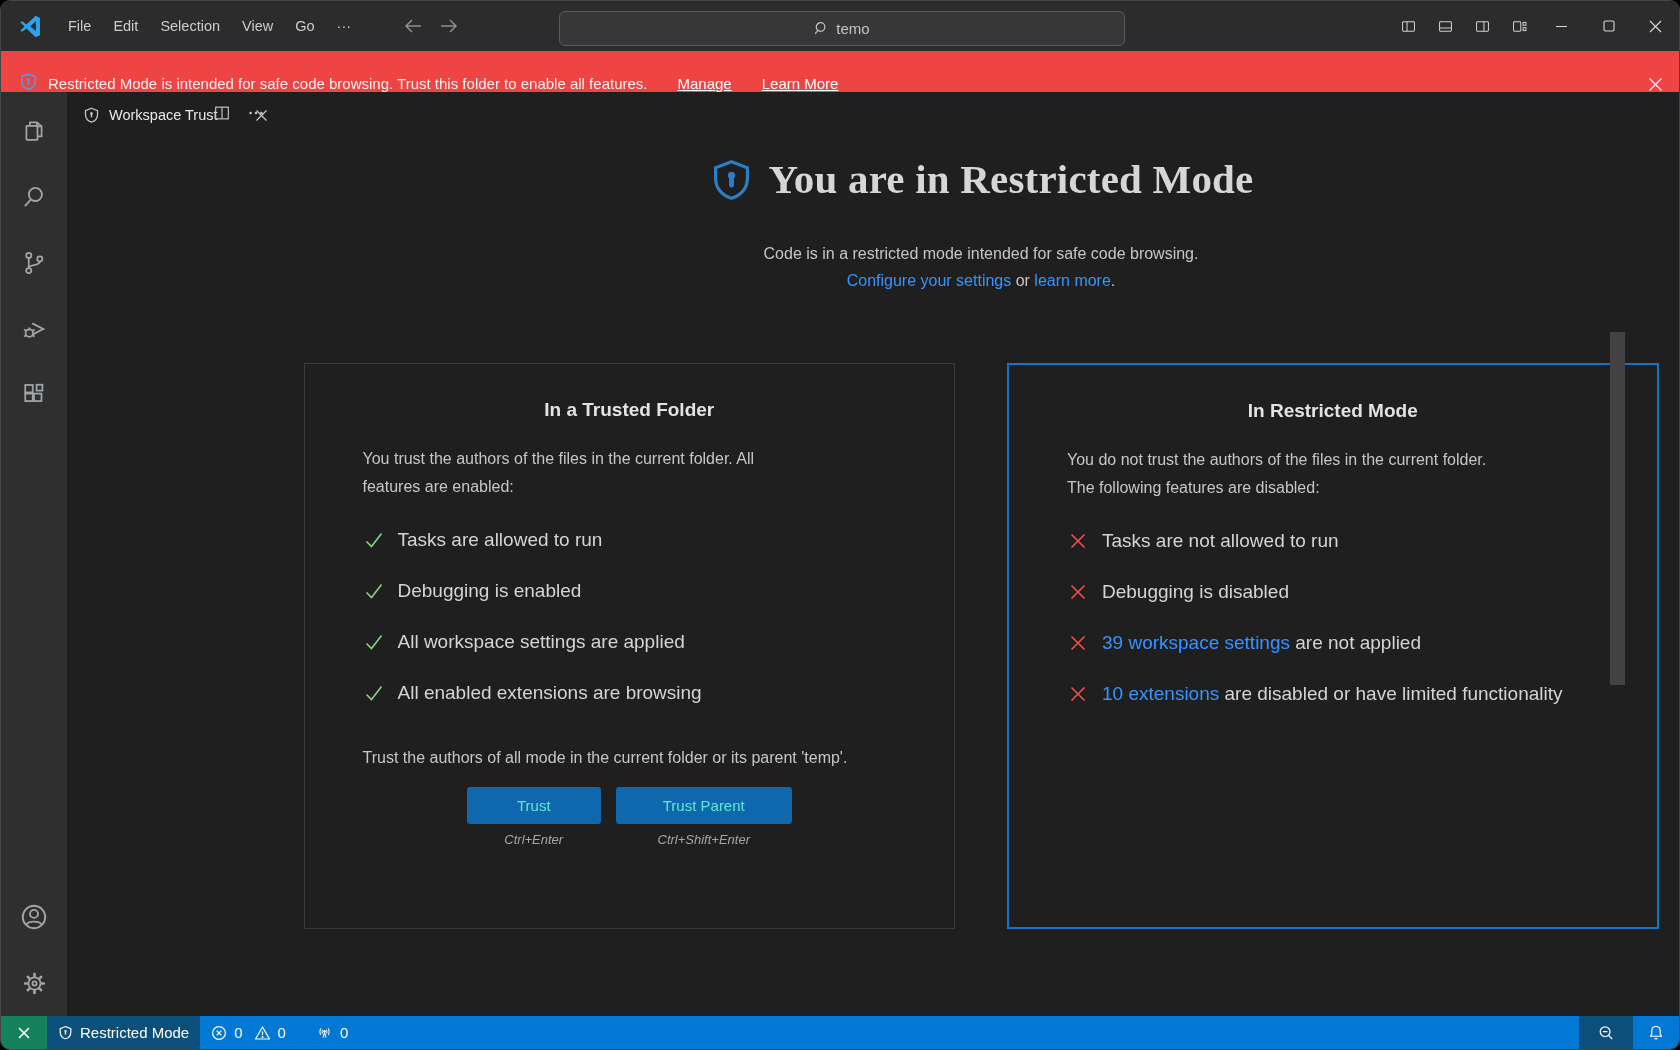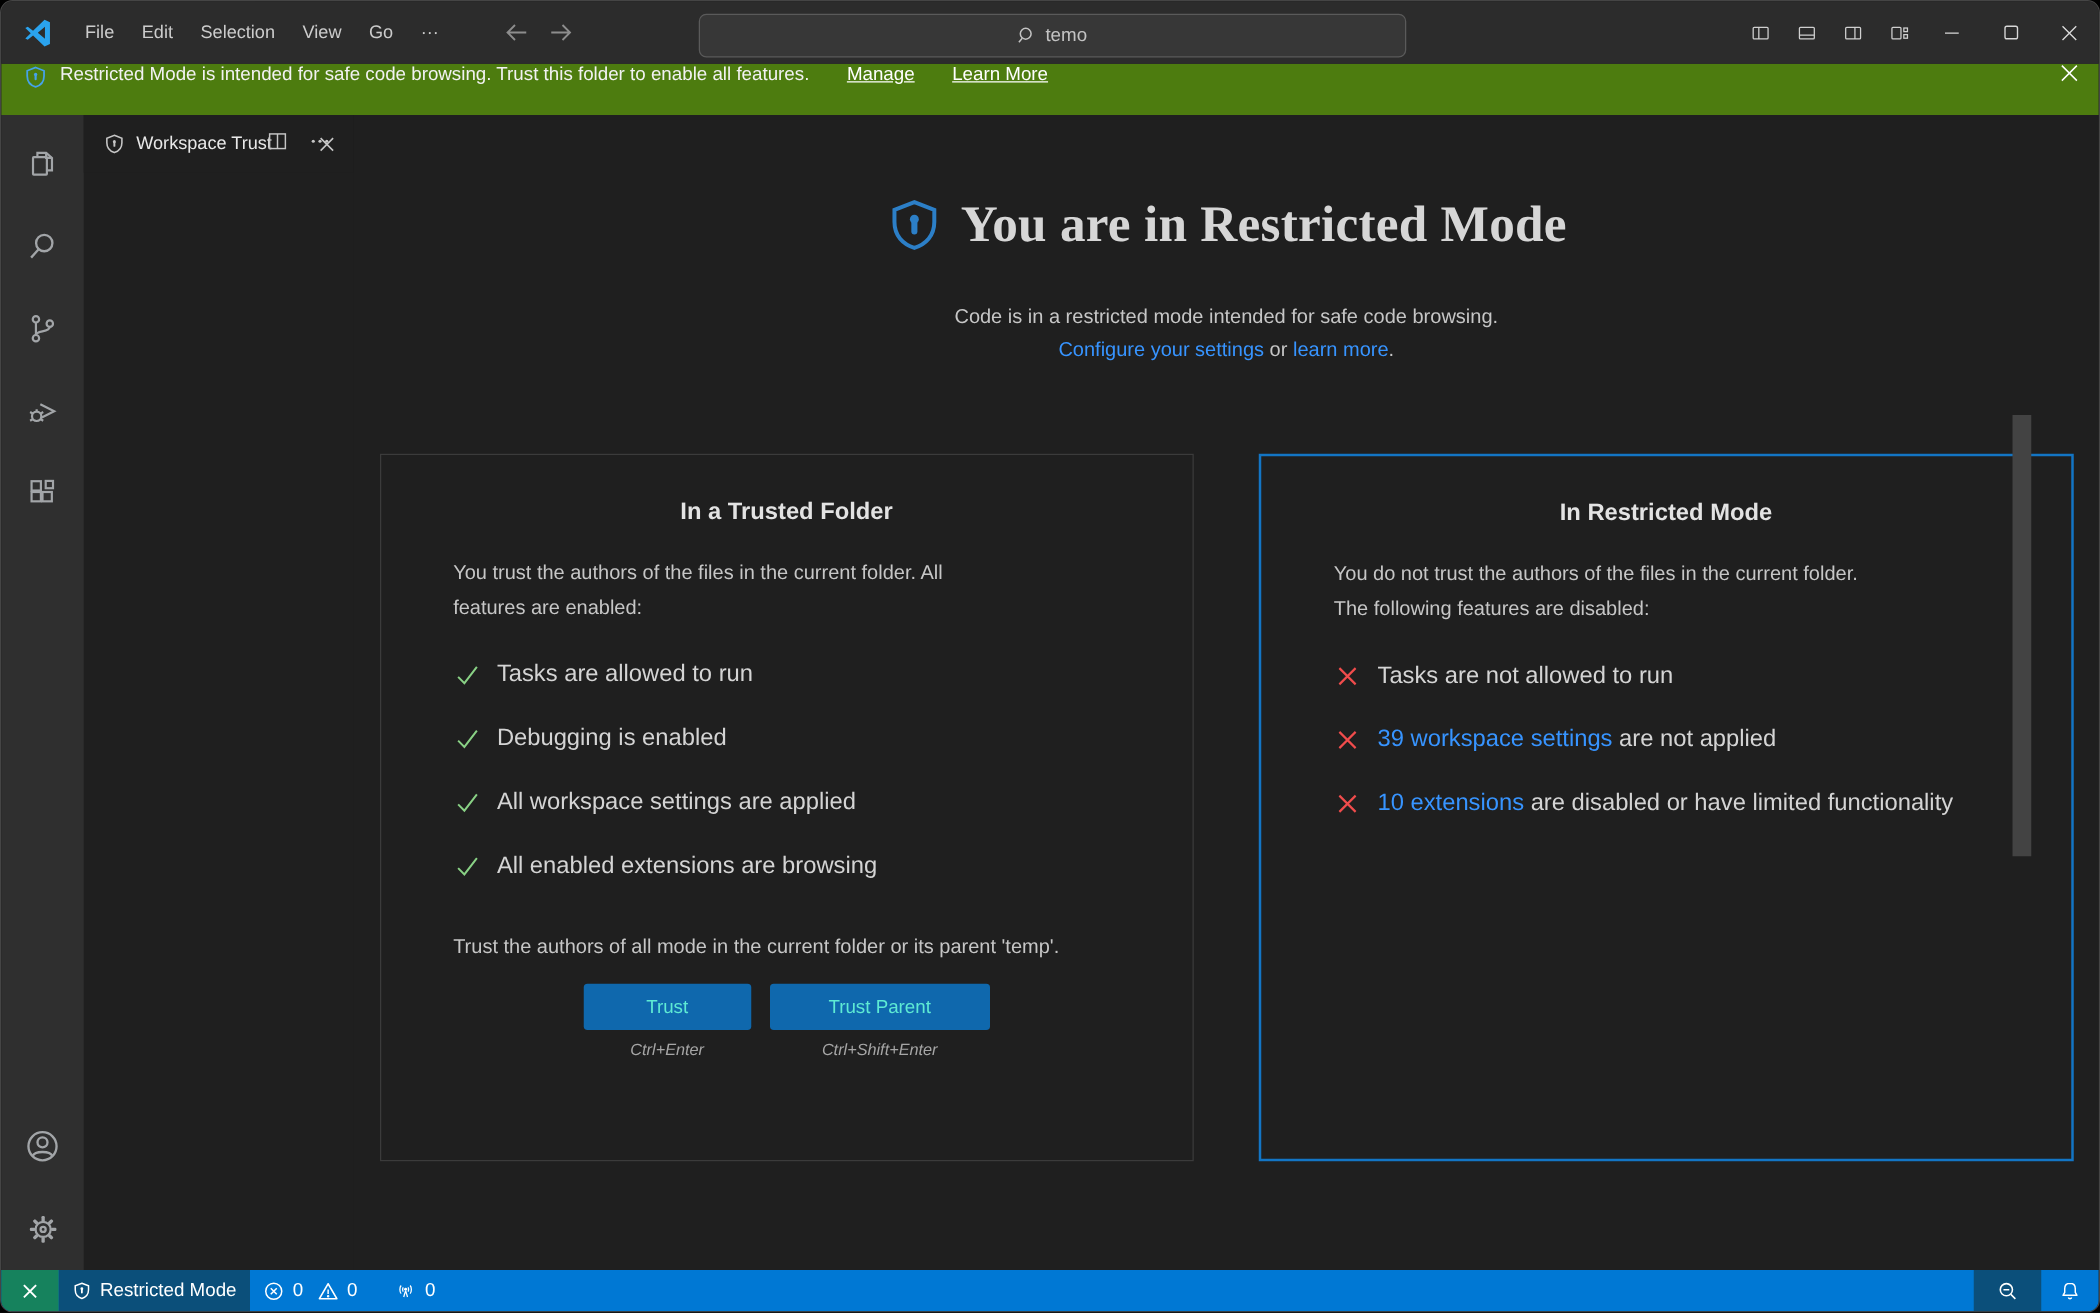--- a/index.html
+++ b/index.html
@@ -24,21 +24,21 @@
     position:absolute; left:558px; top:10px; width:566px; height:35px;
     background:#373737; border:1px solid #5a5a5a; border-radius:6px;
     display:flex; align-items:center; justify-content:center; gap:7px;
     color:#c3c3c3; font-size:15px;
   }
   .win-controls{ margin-left:auto; display:flex; align-items:center; height:100%; }
   .layout-btn{ width:37px; height:100%; display:flex; align-items:center; justify-content:center; color:#d0d0d0; }
   .sys-btn{ width:47px; height:100%; display:flex; align-items:center; justify-content:center; color:#d8d8d8; }
 
   
-  .banner{ height:41px; background:#4d7c0f; display:flex; align-items:flex-start; padding:0 16px 0 18px; flex:0 0 auto; font-size:15px; color:#f2f2f2;}
+  .banner{ height:41px; background:#ef4444; display:flex; align-items:flex-end; padding:0 16px 0 18px; flex:0 0 auto; font-size:15px; color:#f2f2f2;}
   .banner .shield{ flex:0 0 auto; display:flex; }
   .banner-text{ margin-left:10px; }
   .banner-link{ margin-left:30px; color:#ffffff; text-decoration:underline; cursor:pointer; white-space:nowrap;}
   .banner-close{ margin-left:auto; display:flex; color:#ffffff; cursor:pointer; }
 
   
   .body-row{ flex:1 1 auto; display:flex; min-height:0; }
 
   .activitybar{ width:66px; background:#2f2f2f; display:flex; flex-direction:column; flex:0 0 auto;}
   .ab-top{ padding-top:6px; display:flex; flex-direction:column; }
@@ -380,20 +380,28 @@
                       </svg>
                     </span>
                   <span><span class="tlink"></span><span>Tasks are not allowed to run</span></span>
                 </li>
                 <li>
                   <span class="li-icon">
                       <svg width="18" height="18" viewBox="0 0 18 18" stroke="#f14c4c" stroke-width="1.7" fill="none">
                         <path d="M2.5 2.5l13 13M15.5 2.5l-13 13"></path>
                       </svg>
                     </span>
+                  <span><span class="tlink"></span><span>Debugging is disabled</span></span>
+                </li>
+                <li>
+                  <span class="li-icon">
+                      <svg width="18" height="18" viewBox="0 0 18 18" stroke="#f14c4c" stroke-width="1.7" fill="none">
+                        <path d="M2.5 2.5l13 13M15.5 2.5l-13 13"></path>
+                      </svg>
+                    </span>
                   <span><span class="tlink">39 workspace settings</span><span> are not applied</span></span>
                 </li>
                 <li>
                   <span class="li-icon">
                       <svg width="18" height="18" viewBox="0 0 18 18" stroke="#f14c4c" stroke-width="1.7" fill="none">
                         <path d="M2.5 2.5l13 13M15.5 2.5l-13 13"></path>
                       </svg>
                     </span>
                   <span><span class="tlink">10 extensions</span><span> are disabled or have limited functionality</span></span>
                 </li>

